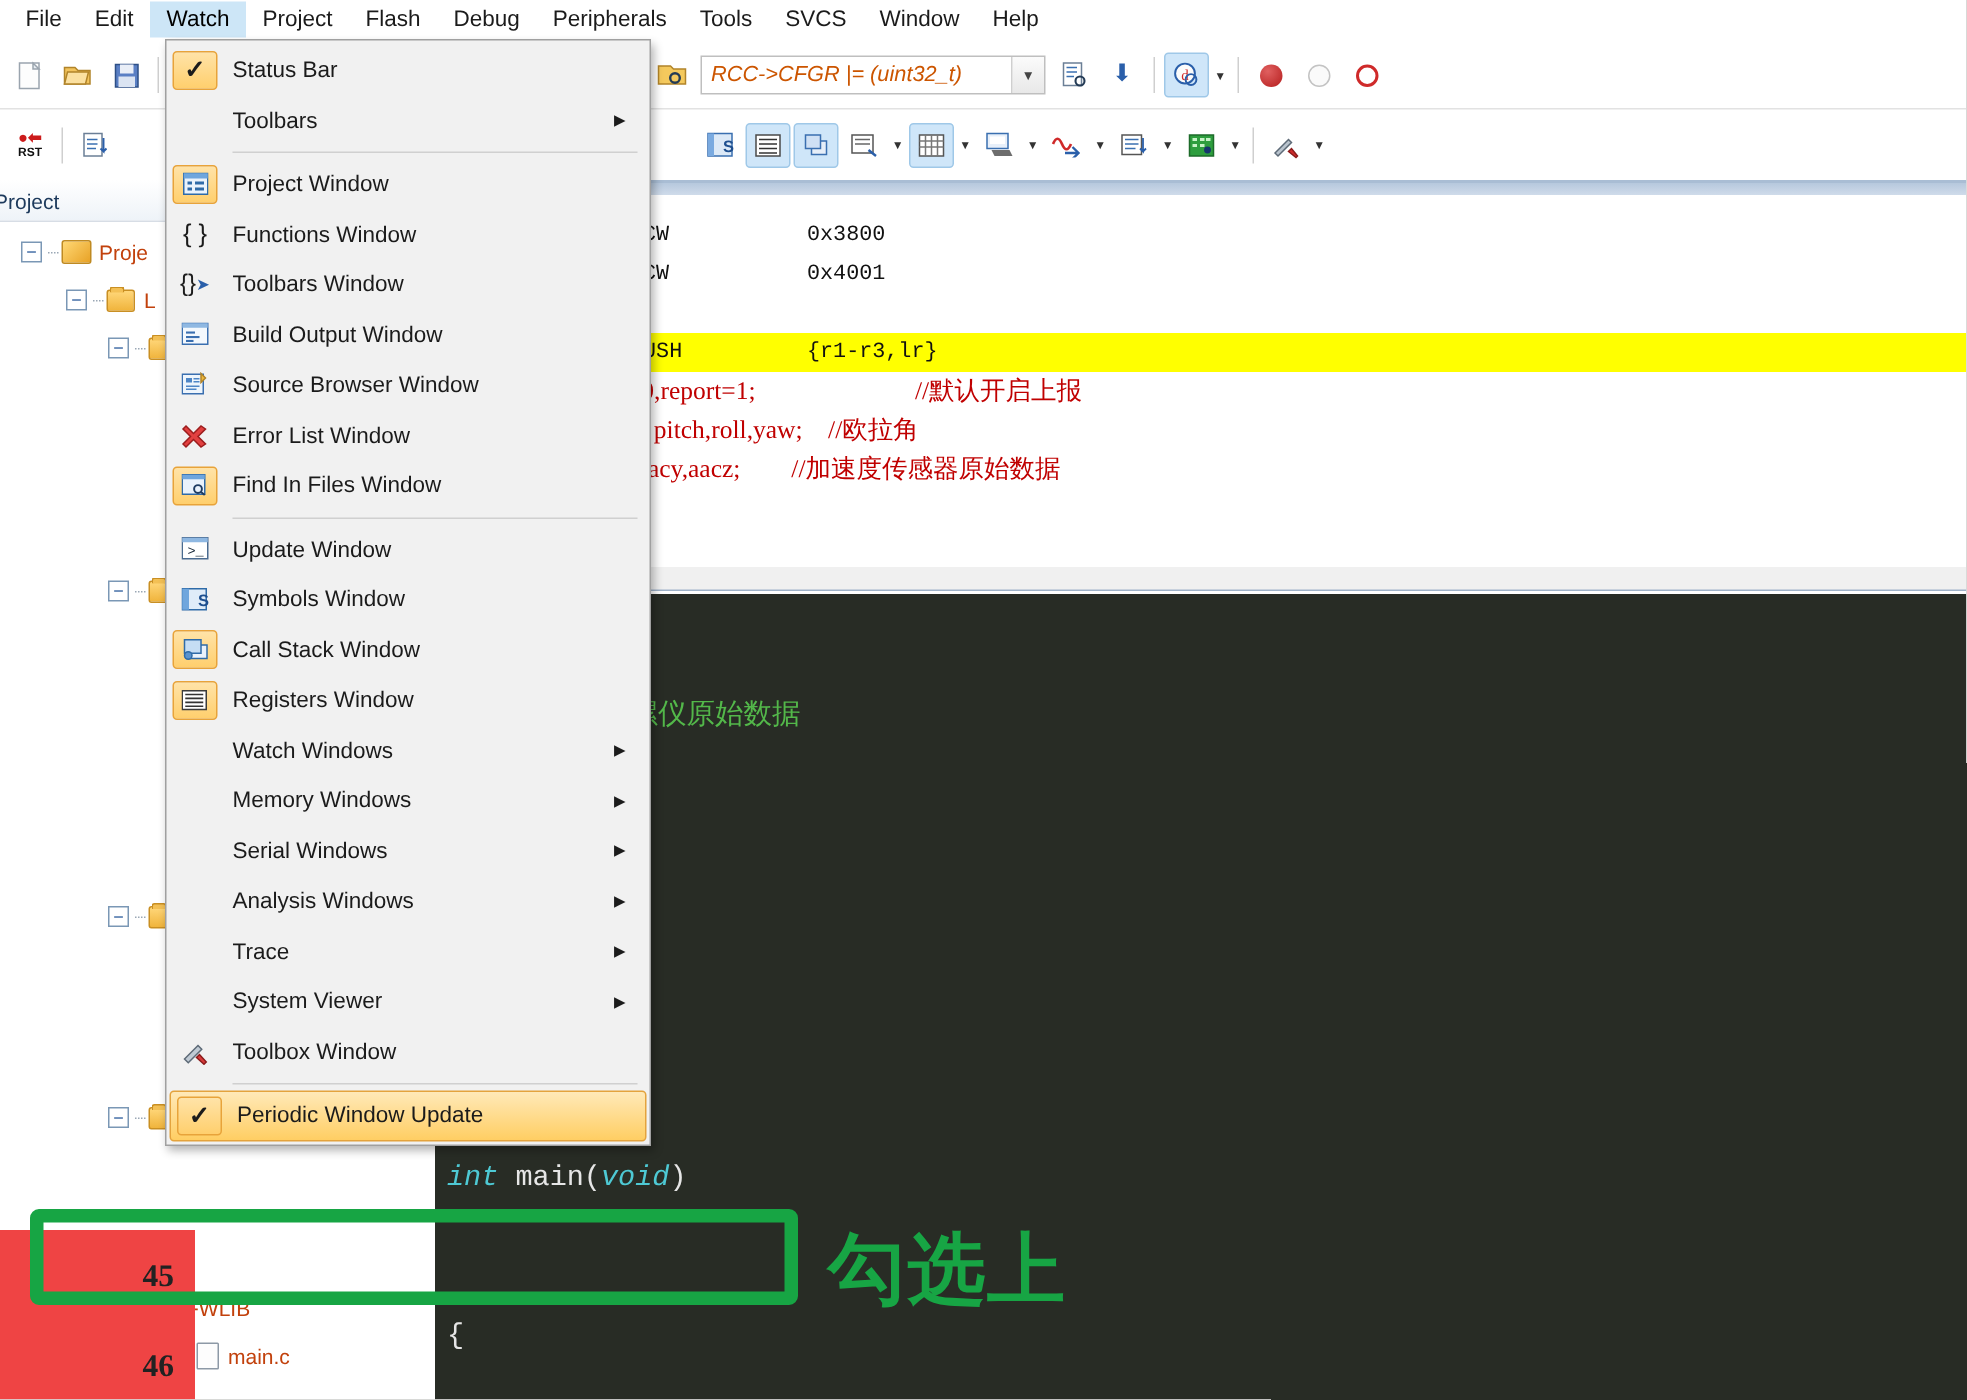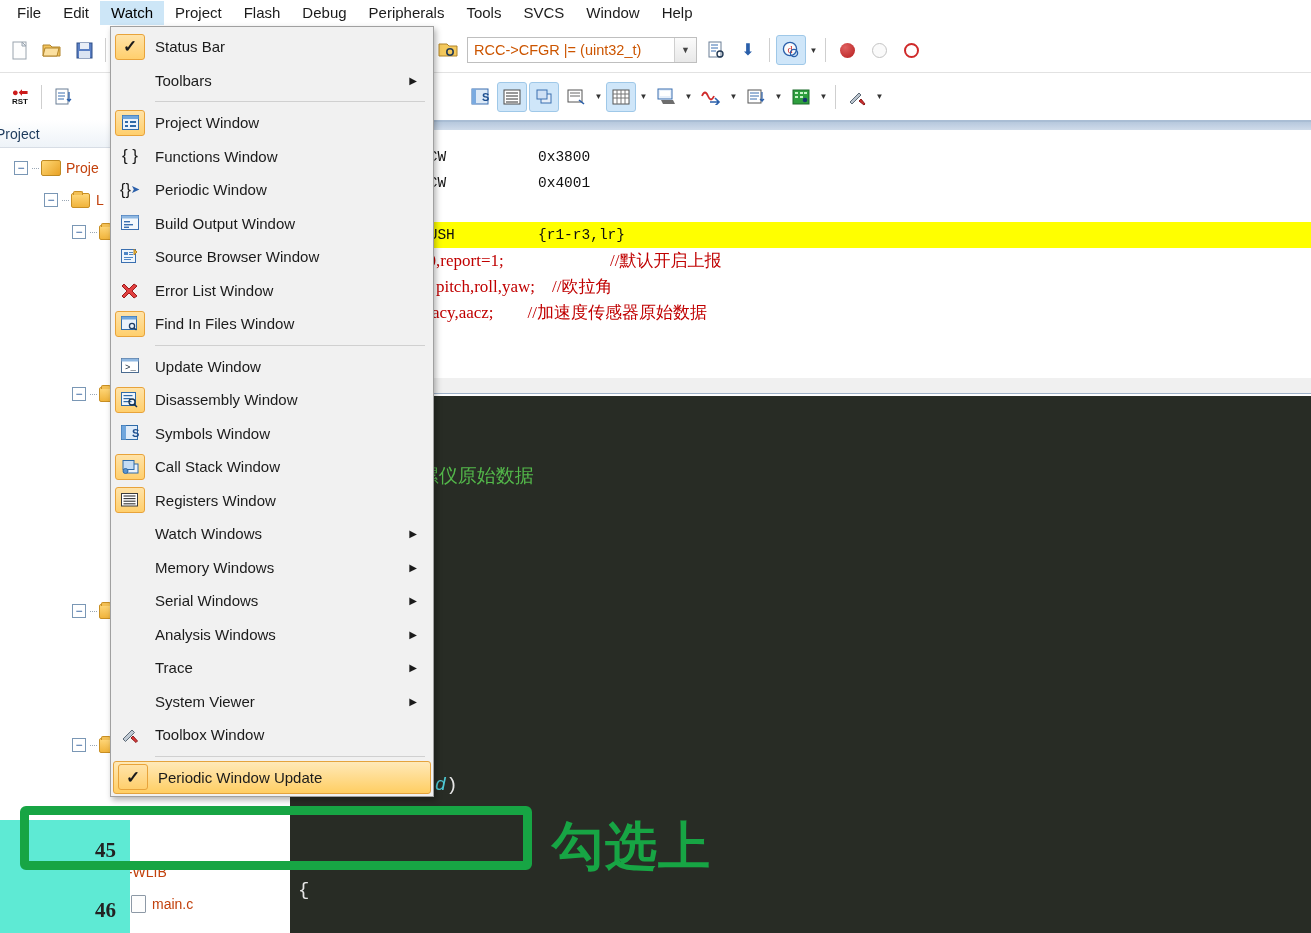--- a/index.html
+++ b/index.html
@@ -85,20 +85,21 @@
     background: #fff;
     margin: 0 3px;
     flex: 0 0 auto;
   }
   .combo .ctext {
     padding: 0 6px;
     font-size: 14.5px;
     color: #cc5500;
     white-space: nowrap;
     font-family: "Liberation Sans", sans-serif;
+    font-style: italic;
   }
   .combo .cbtn {
     width: 22px; height: 24px;
     border-left: 1px solid #cfcfcf;
     background: linear-gradient(#fbfbfb,#e8e8e8);
     display: flex; align-items: center; justify-content: center;
     font-size: 9px; color: #444;
     margin-left: auto;
   }
   .dot { width: 15px; height: 15px; border-radius: 50%; flex:0 0 auto;}
@@ -229,21 +230,21 @@
   }
   .bpmark {
     position: absolute; left: 1px; width: 7px; height: 13px;
     background: #6f8fb5; border: 1px solid #3d5a7d;
   }
 
   
   .lngutter {
     position: absolute; left: 0px; top: 820px;
     width: 130px; height: 113px;
-    background: #5eead4;
+    background: #ef4444;
     z-index: 6;
   }
   .lnnum {
     position: absolute; right: 14px;
     font-family: "Liberation Serif", serif;
     font-size: 21px; font-weight: bold; color: #222;
   }
 
   
   .menu {
@@ -707,21 +708,21 @@
     </div>
 
 
     <div class="mitem">
       <span class="ico" style="font-size:17px;color:#1b1b1b;">{ }</span>
       <span class="txt">Functions Window</span>
     </div>
 
     <div class="mitem">
       <span class="ico" style="font-size:16px;color:#1b1b1b;">{}<span style="color:#2a5faa;font-size:11px;">➤</span></span>
-      <span class="txt">Periodic Window</span>
+      <span class="txt">Toolbars Window</span>
     </div>
 
     <div class="mitem">
       <span class="ico">
         <svg width="19" height="16" viewBox="0 0 19 16">
             <rect x="0.5" y="0.5" width="17" height="14" fill="#f3f8fd" stroke="#3a6fb0"></rect>
             <rect x="0.5" y="0.5" width="17" height="3" fill="#8fb8e2"></rect>
             <g fill="#3a6fb0">
               <rect x="3" y="6" width="6" height="1.4"></rect>
               <rect x="3" y="9" width="9" height="1.4"></rect>
@@ -776,35 +777,20 @@
       <span class="ico">
         <svg width="19" height="16" viewBox="0 0 19 16">
             <rect x="0.5" y="0.5" width="17" height="14" fill="#fff" stroke="#4a6b90"></rect>
             <rect x="0.5" y="0.5" width="17" height="3" fill="#8fb8e2"></rect>
             <text x="4" y="12" font-size="9" fill="#123" font-family="Liberation Mono, monospace">&gt;_</text>
           </svg>
       </span>
       <span class="txt">Update Window</span>
     </div>
 
-    <div class="mitem">
-      <span class="ico boxed">
-        <svg width="18" height="16" viewBox="0 0 18 16">
-            <rect x="0.5" y="0.5" width="14" height="13" fill="#eef5fc" stroke="#2f6ba8"></rect>
-            <g fill="#2f6ba8">
-              <rect x="2.5" y="3" width="9" height="1.2"></rect>
-              <rect x="2.5" y="6" width="7" height="1.2"></rect>
-              <rect x="2.5" y="9" width="8" height="1.2"></rect>
-            </g>
-            <circle cx="11" cy="10" r="3" fill="none" stroke="#17324f" stroke-width="1.3"></circle>
-            <line x1="13" y1="12" x2="16" y2="15" stroke="#17324f" stroke-width="1.5"></line>
-          </svg>
-      </span>
-      <span class="txt">Disassembly Window</span>
-    </div>
 
     <div class="mitem">
       <span class="ico">
         <svg width="19" height="16" viewBox="0 0 19 16">
             <rect x="0.5" y="0.5" width="16" height="14" fill="#dfecf9" stroke="#2f6ba8"></rect>
             <rect x="0.5" y="0.5" width="4.5" height="14" fill="#6fa6dd"></rect>
             <text x="11" y="12" font-size="11" font-weight="bold" fill="#1e4f8f" font-family="Liberation Sans, sans-serif">S</text>
           </svg>
       </span>
       <span class="txt">Symbols Window</span>

